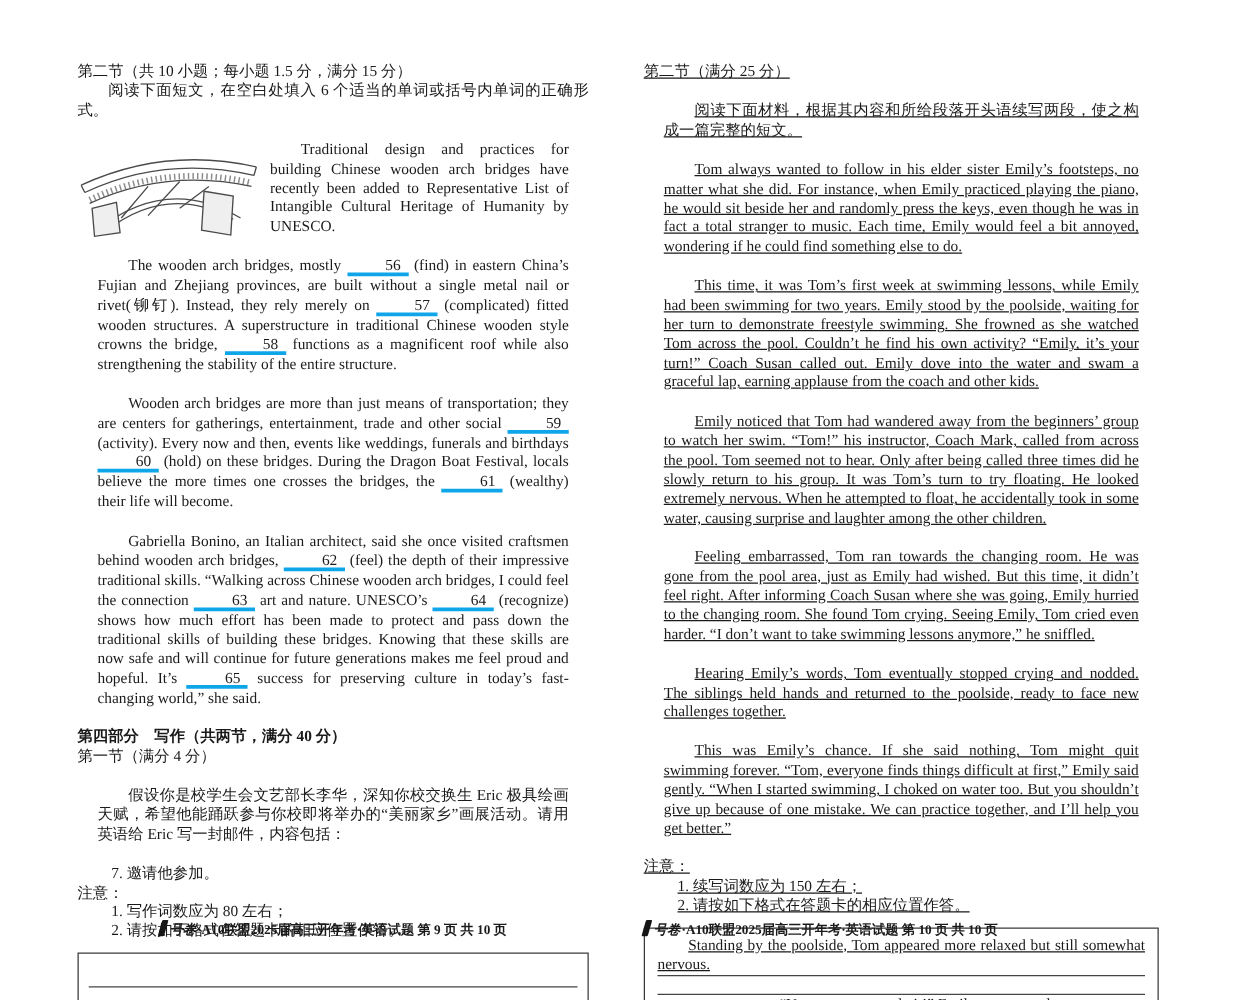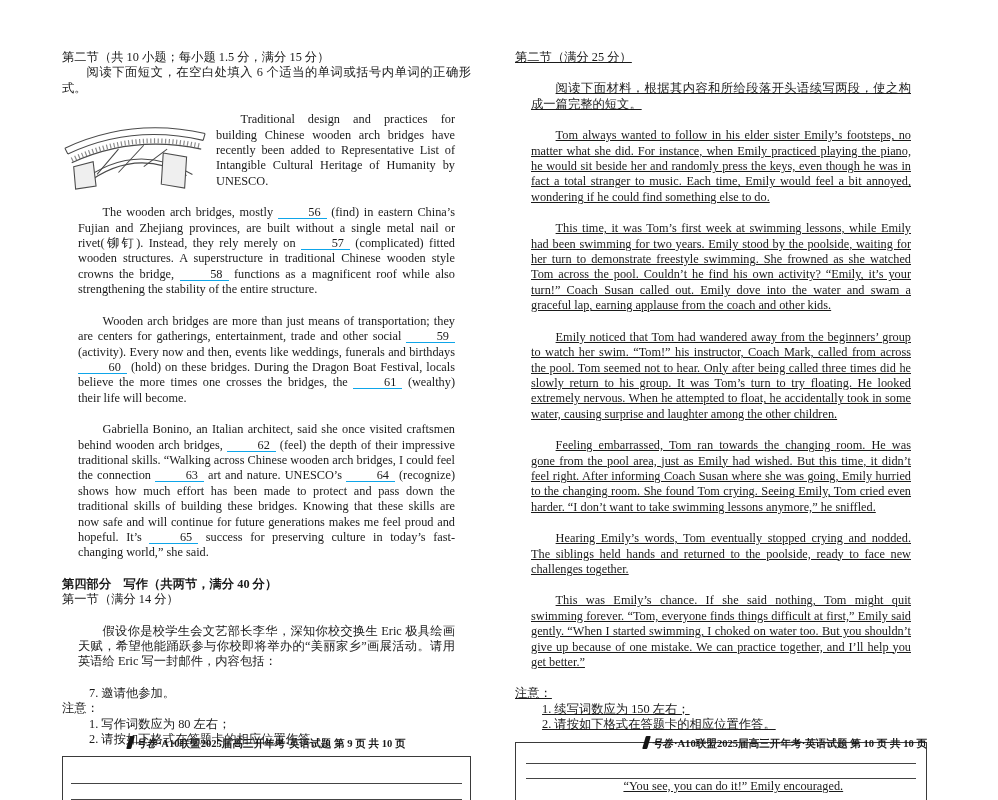--- a/index.html
+++ b/index.html
@@ -5,35 +5,35 @@
   html,body{margin:0;padding:0;width:998px;height:800px;background:#ffffff;overflow:hidden;}
   body{font-family:"Liberation Serif","DejaVu Serif",serif;color:#1a1a1a;position:relative;}
   .cols{display:flex;padding:50px 0 0 62px;}
   .col{font-size:12.3px;line-height:15.4px;text-align:justify;}
   .col-left{width:409px;margin-right:44px;}
   .col-right{width:412px;text-decoration:underline;}
   p{margin:16px;}
   .ind{text-indent:2em;}
   .cn-bold{font-weight:bold;}
   .list-item{margin-left:2.2em;}
-  .blank{display:inline-block;min-width:30px;padding:0 6px;text-align:center;border-bottom:1px solid #0ea5e9;line-height:12px;}
+  .blank{display:inline-block;min-width:30px;padding:0 6px;text-align:center;border-bottom:3px solid #0ea5e9;line-height:12px;}
   .bridge{float:left;width:146px;height:76px;margin:4px 8px 2px 0;}
   .bridge svg{width:100%;height:100%;}
   .answer-box{border:1.4px solid #3a3a3a;}
   .box-left{margin-top:9px;height:46px;padding:12px 8px 4px 8px;}
   .box-left .ans-line{border-bottom:1.2px solid #444;height:14px;margin-bottom:1px;}
   .box-right{margin-top:9px;padding:6px 10px 10px 10px;}
   .box-right .row{height:15px;}
   .box-right .ans-line{border-bottom:1.2px solid #444;height:14px;margin-bottom:1px;}
   .tail-row{display:flex;align-items:center;height:16px;flex-direction:column;}
   .tail-row .tail-line{flex:1;border-bottom:1.2px solid #444;margin-left:6px;height:13px;}
   .opener{text-indent:2em;height:17px;}
   .footer{position:absolute;top:736px;left:62px;width:874px;display:flex;font-size:10.6px;font-weight:bold;}
   .foot{width:409px;margin-right:44px;text-align:center;white-space:nowrap;}
-  .foot-r{width:412px;text-align:right;white-space:nowrap;}
+  .foot-r{width:412px;text-align:left;white-space:nowrap;}
   .brand-mark{display:inline-block;width:5px;height:13px;background:#151515;transform:skewX(-16deg);margin-right:3px;vertical-align:-2px;border-radius:1px;}
   .brand{font-style:italic;font-weight:bold;margin-right:1px;}
 </style>
 </head>
 <body>
 
 <div class="cols">
 
   <div class="col col-left">
     <div>第二节（共 10 小题；每小题 1.5 分，满分 15 分）</div>
@@ -56,21 +56,21 @@
           </g>
         </svg>
       </span>
       <p class="ind">Traditional design and practices for building Chinese wooden arch bridges have recently been added to Representative List of Intangible Cultural Heritage of Humanity by UNESCO.</p>
       <p class="ind">The wooden arch bridges, mostly <span class="blank">56</span> (find) in eastern China’s Fujian and Zhejiang provinces, are built without a single metal nail or rivet(铆钉). Instead, they rely merely on <span class="blank">57</span> (complicated) fitted wooden structures. A superstructure in traditional Chinese wooden style crowns the bridge, <span class="blank">58</span> functions as a magnificent roof while also strengthening the stability of the entire structure.</p>
       <p class="ind">Wooden arch bridges are more than just means of transportation; they are centers for gatherings, entertainment, trade and other social <span class="blank">59</span> (activity). Every now and then, events like weddings, funerals and birthdays <span class="blank">60</span> (hold) on these bridges. During the Dragon Boat Festival, locals believe the more times one crosses the bridges, the <span class="blank">61</span> (wealthy) their life will become.</p>
       <p class="ind">Gabriella Bonino, an Italian architect, said she once visited craftsmen behind wooden arch bridges, <span class="blank">62</span> (feel) the depth of their impressive traditional skills. “Walking across Chinese wooden arch bridges, I could feel the connection <span class="blank">63</span> art and nature. UNESCO’s <span class="blank">64</span> (recognize) shows how much effort has been made to protect and pass down the traditional skills of building these bridges. Knowing that these skills are now safe and will continue for future generations makes me feel proud and hopeful. It’s <span class="blank">65</span> success for preserving culture in today’s fast-changing world,” she said.</p>
     </div>
 
     <div class="cn-bold">第四部分　写作（共两节，满分 40 分）</div>
-    <div>第一节（满分 14 分）</div>
+    <div>第一节（满分 4 分）</div>
     <p class="ind">假设你是校学生会文艺部长李华，深知你校交换生 Eric 极具绘画天赋，希望他能踊跃参与你校即将举办的“美丽家乡”画展活动。请用英语给 Eric 写一封邮件，内容包括：</p>
     <div class="list-item">7. 邀请他参加。</div>
     <div>注意：</div>
     <div class="list-item">1. 写作词数应为 80 左右；</div>
     <div class="list-item">2. 请按如下格式在答题卡的相应位置作答。</div>
 
     <div class="answer-box box-left">
       <div class="ans-line"></div>
       <div class="ans-line"></div>
       <div class="ans-line"></div>
@@ -84,20 +84,21 @@
     <p class="ind">This time, it was Tom’s first week at swimming lessons, while Emily had been swimming for two years. Emily stood by the poolside, waiting for her turn to demonstrate freestyle swimming. She frowned as she watched Tom across the pool. Couldn’t he find his own activity? “Emily, it’s your turn!” Coach Susan called out. Emily dove into the water and swam a graceful lap, earning applause from the coach and other kids.</p>
     <p class="ind">Emily noticed that Tom had wandered away from the beginners’ group to watch her swim. “Tom!” his instructor, Coach Mark, called from across the pool. Tom seemed not to hear. Only after being called three times did he slowly return to his group. It was Tom’s turn to try floating. He looked extremely nervous. When he attempted to float, he accidentally took in some water, causing surprise and laughter among the other children.</p>
     <p class="ind">Feeling embarrassed, Tom ran towards the changing room. He was gone from the pool area, just as Emily had wished. But this time, it didn’t feel right. After informing Coach Susan where she was going, Emily hurried to the changing room. She found Tom crying. Seeing Emily, Tom cried even harder. “I don’t want to take swimming lessons anymore,” he sniffled.</p>
     <p class="ind">Hearing Emily’s words, Tom eventually stopped crying and nodded. The siblings held hands and returned to the poolside, ready to face new challenges together.</p>
     <p class="ind">This was Emily’s chance. If she said nothing, Tom might quit swimming forever. “Tom, everyone finds things difficult at first,” Emily said gently. “When I started swimming, I choked on water too. But you shouldn’t give up because of one mistake. We can practice together, and I’ll help you get better.”</p>
     <div>注意：</div>
     <div class="list-item">1. 续写词数应为 150 左右；</div>
     <div class="list-item">2. 请按如下格式在答题卡的相应位置作答。</div>
 
     <div class="answer-box box-right">
+      <div class="opener">Standing by the poolside, Tom appeared more relaxed but still somewhat nervous.</div>
       <div class="row">
           <div class="ans-line"></div>
         </div>
       <div class="row">
           <div class="ans-line"></div>
         </div>
       <div class="tail-row">
         <span class="ind">“You see, you can do it!” Emily encouraged.</span>
         <span class="tail-line"></span>
       </div>

